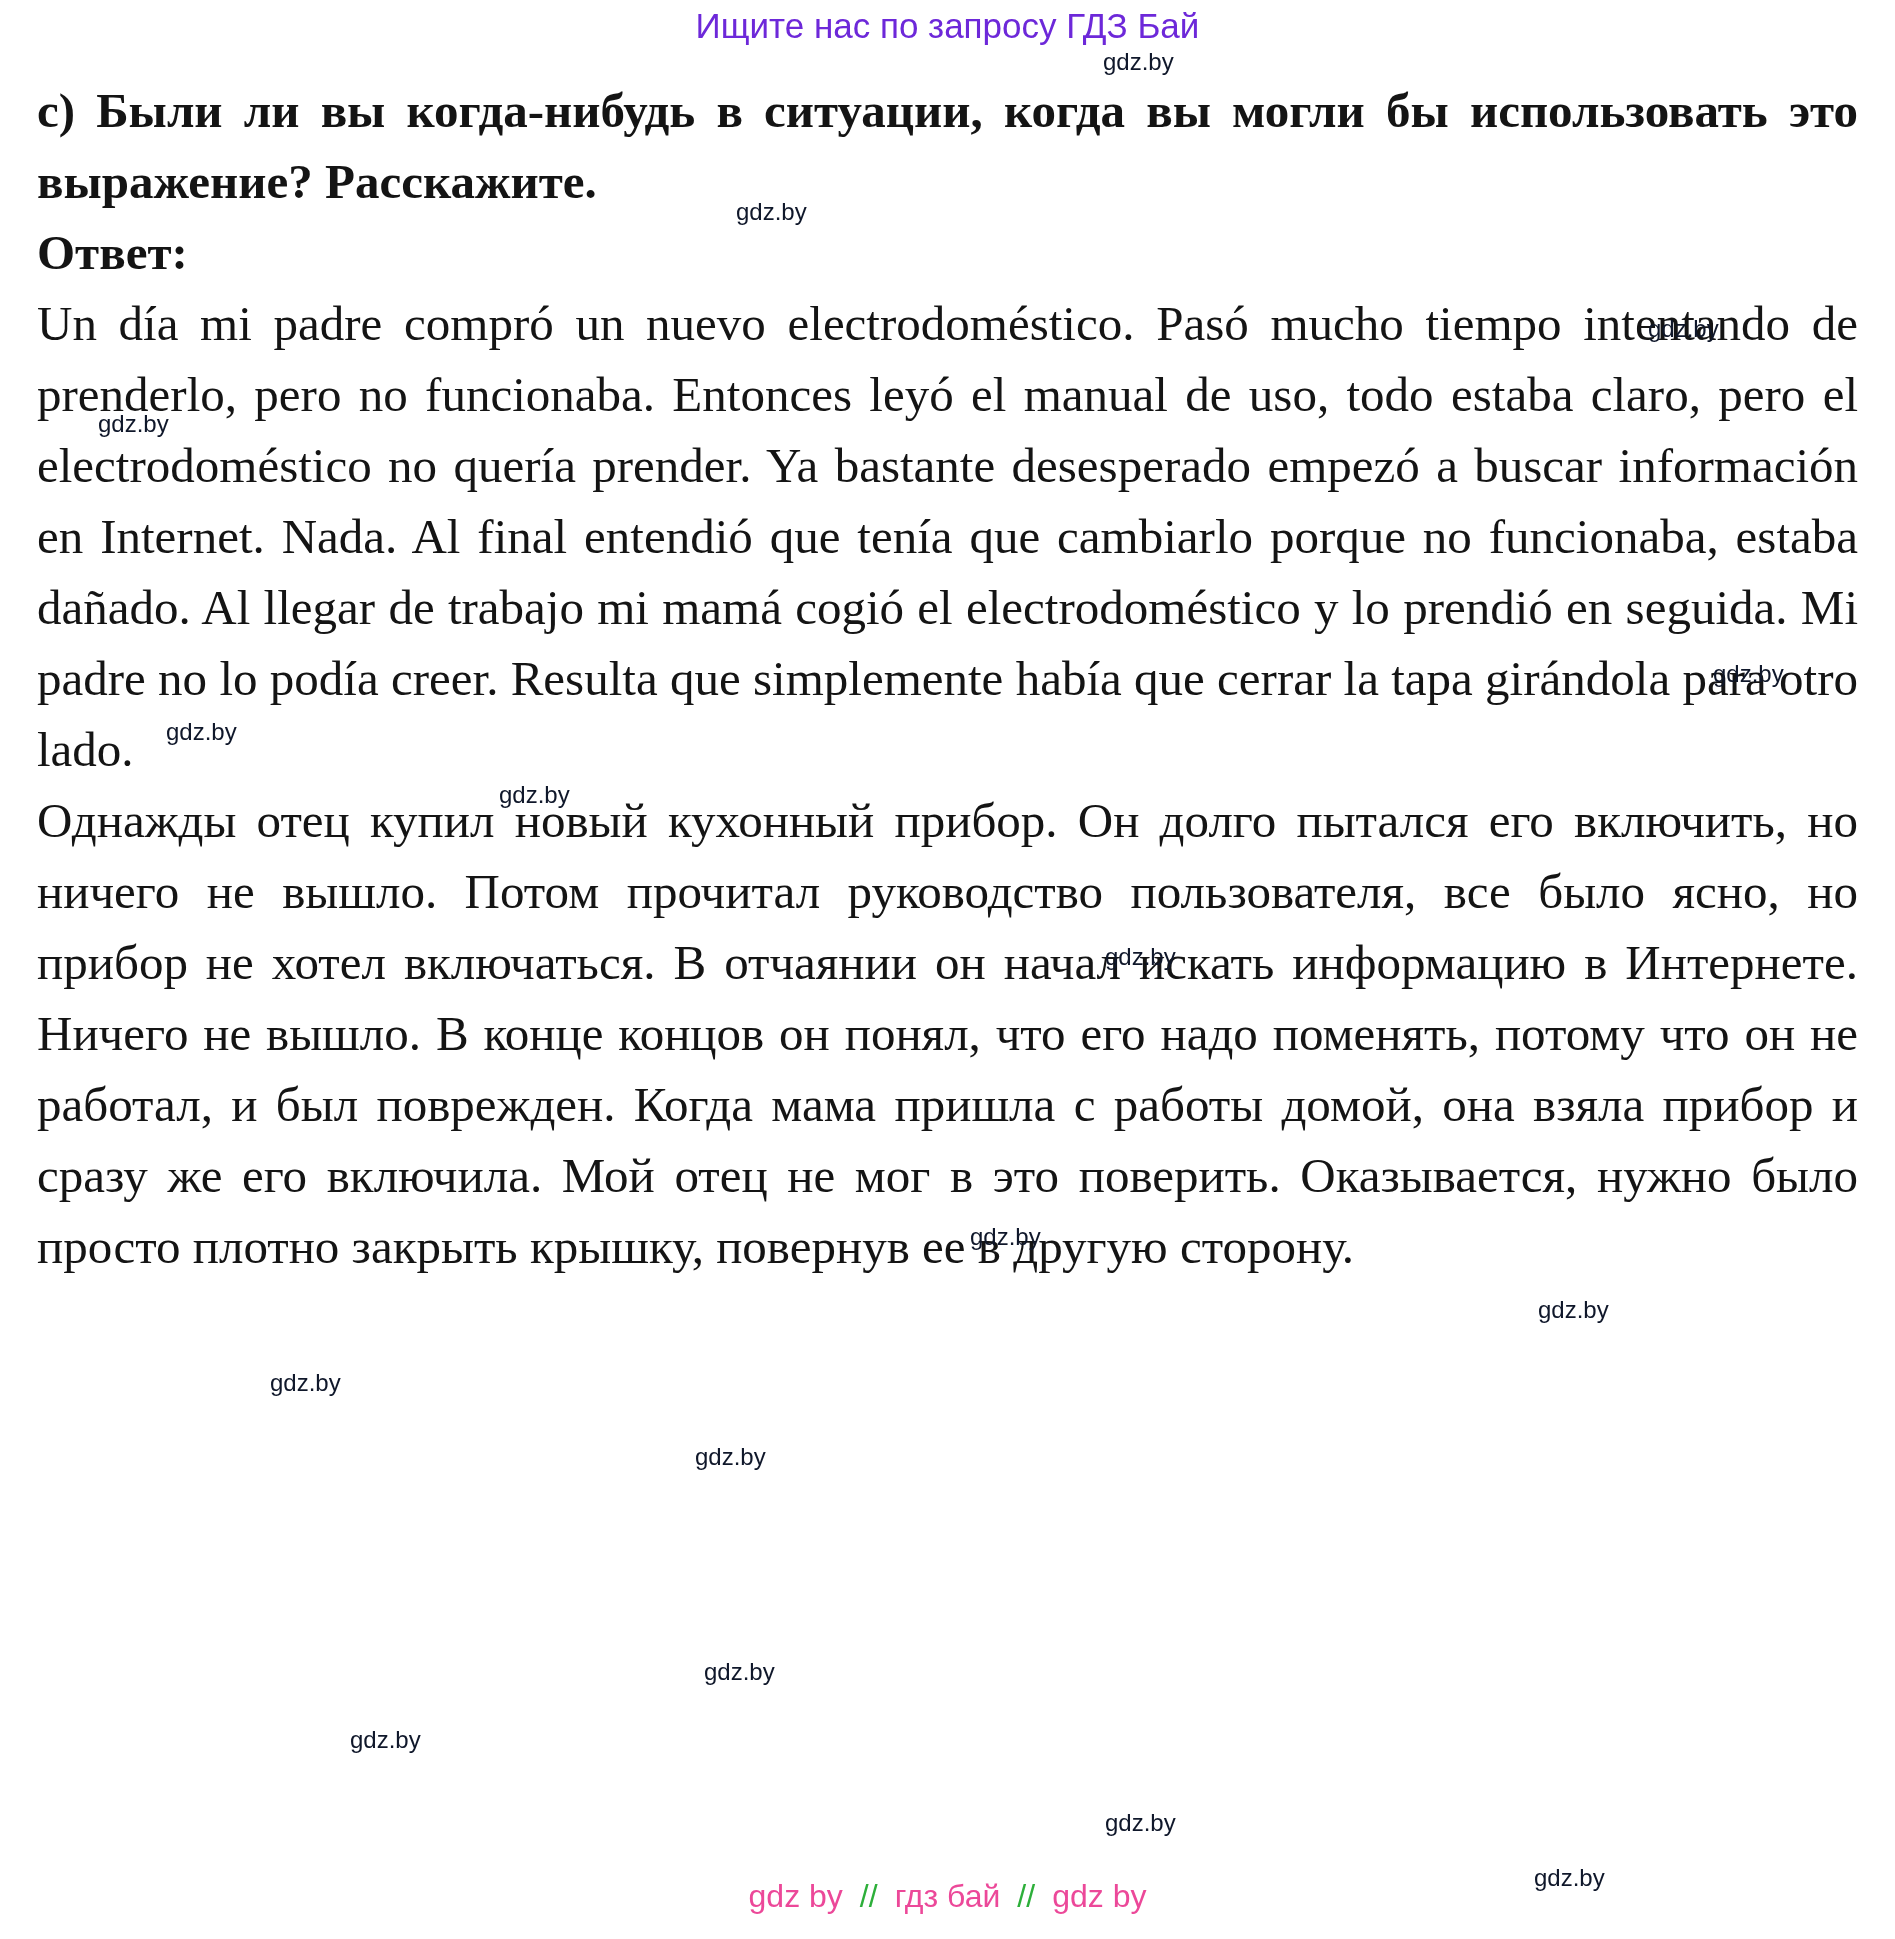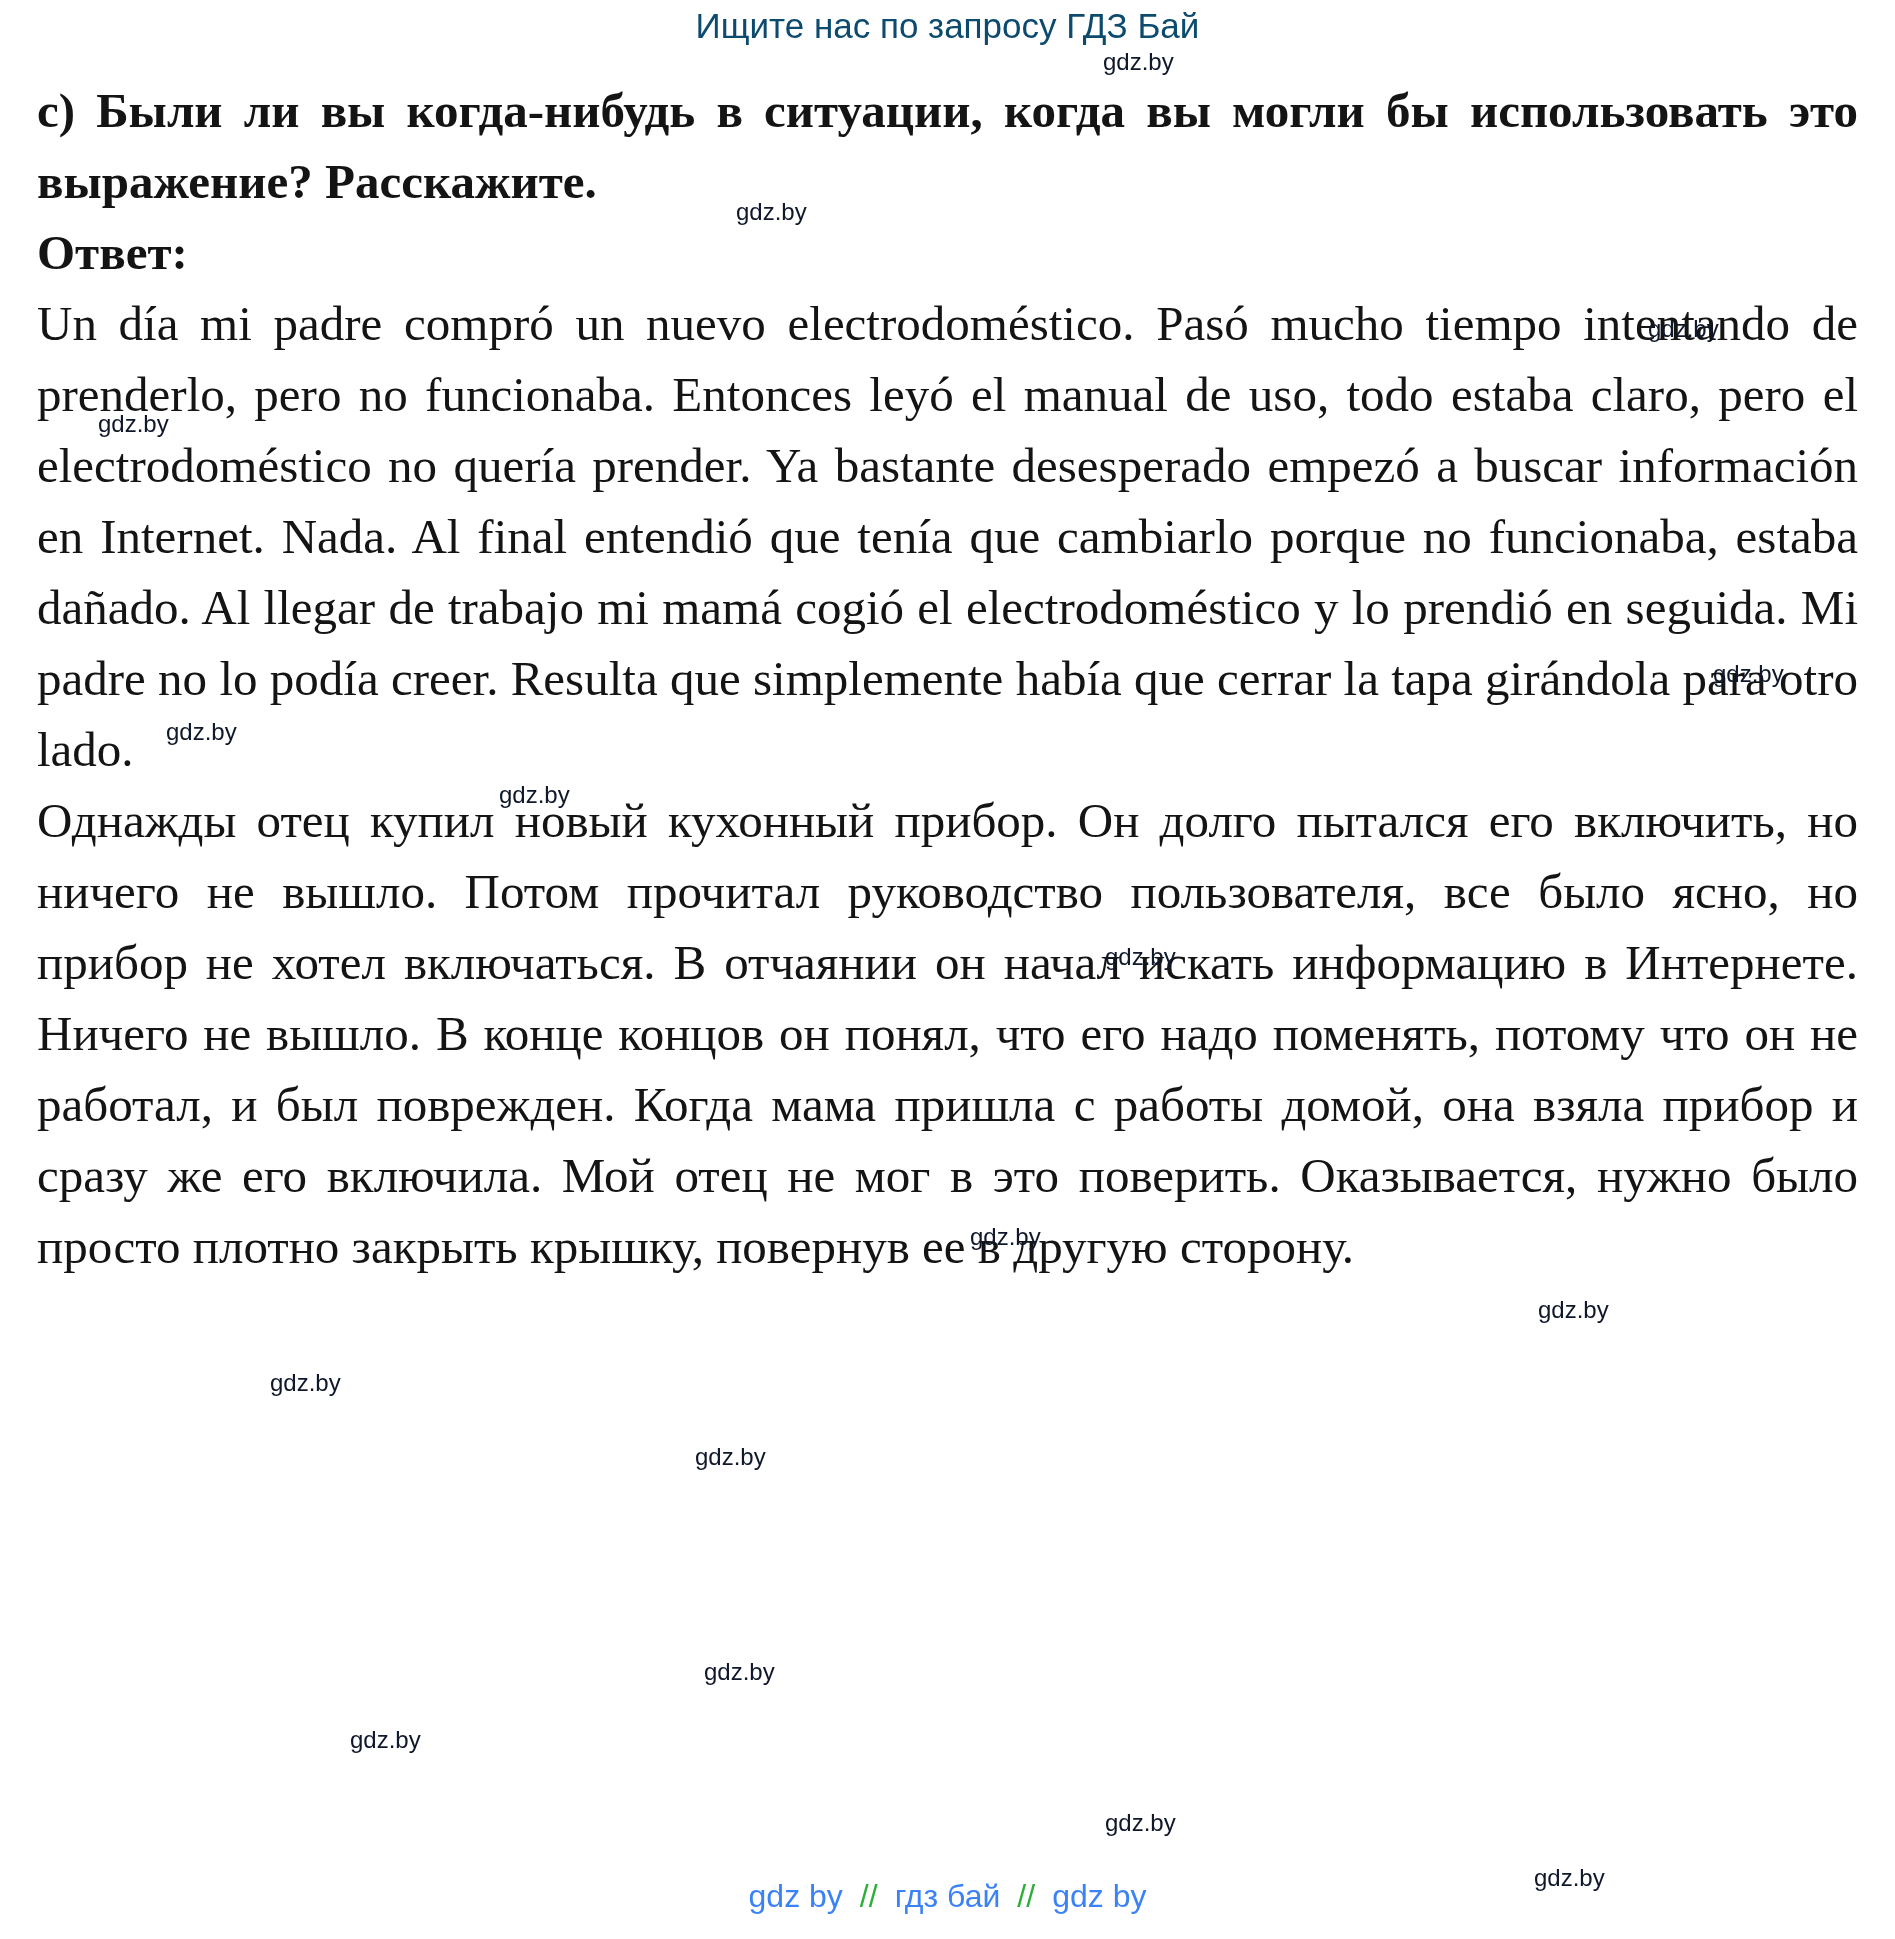--- a/index.html
+++ b/index.html
@@ -16,21 +16,21 @@
     color: #141414;
   }
   .promo-header {
     position: absolute;
     top: 5.6px;
     left: 0;
     width: 100%;
     text-align: center;
     font-family: "Liberation Sans", sans-serif;
     font-size: 35px;
-    color: #0c4a6e;
+    color: #6d28d9;
     font-weight: 500;
   }
   .content {
     position: absolute;
     left: 37px;
     right: 37px;
     top: 75px;
     font-size: 49px;
     line-height: 71px;
     text-align: justify;
@@ -65,21 +65,21 @@
     font-family: "Liberation Sans", sans-serif;
     font-size: 32px;
     color: #6a35b8;
     z-index: 3;
   }
   .footer .sep {
     color: #2daf3a;
     padding: 0 17px;
   }
   .footer .lnk {
-    color: #3b82f6;
+    color: #ec4899;
     text-decoration: none;
   }
 </style>
 </head>
 <body>
 
 <div class="promo-header">Ищите нас по запросу ГДЗ Бай</div>
 
 <div class="content">
   <p class="bold">c) Были ли вы когда-нибудь в ситуации, когда вы могли бы использовать это выражение? Расскажите.</p>

